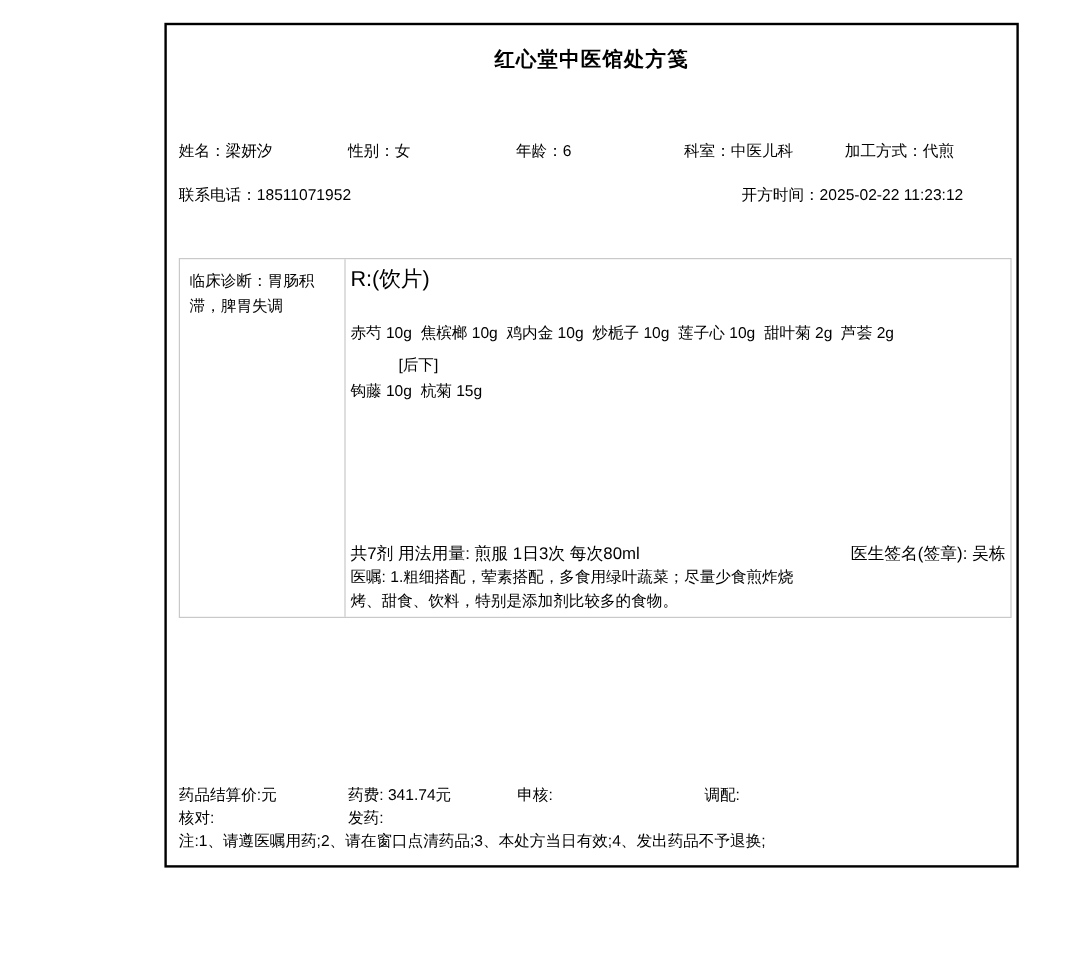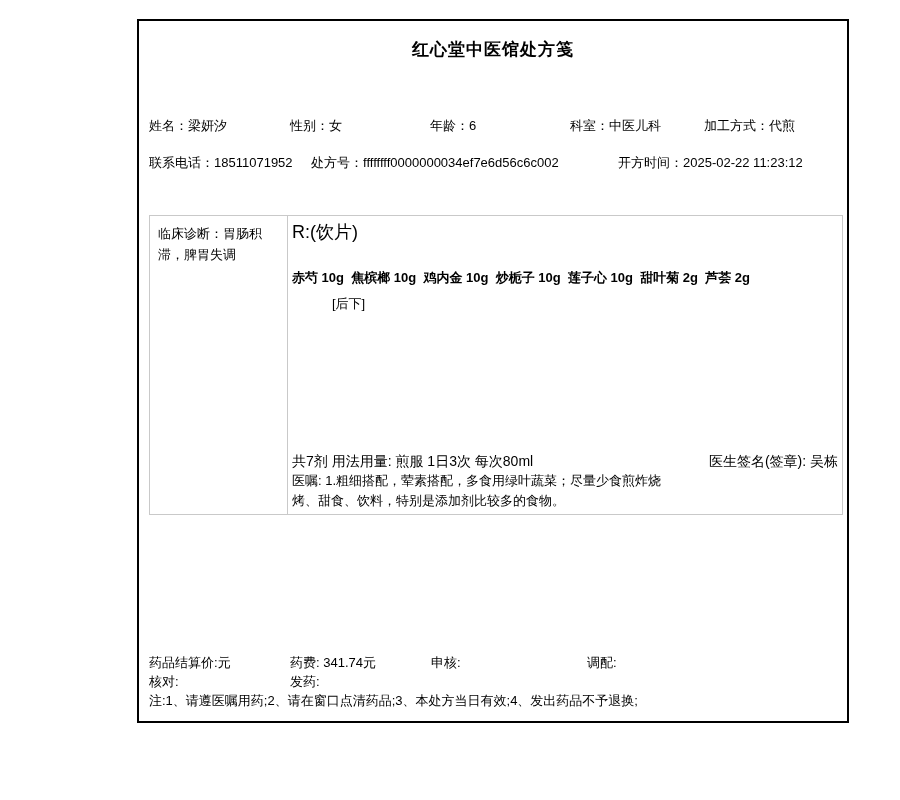--- a/index.html
+++ b/index.html
@@ -63,21 +63,21 @@
   .diag-text { width: 112px; }
   .rx-col {
     flex: 1;
     position: relative;
     padding: 7px 5px 0 4px;
     box-sizing: border-box;
   }
   .rx-header { font-size: 18px; line-height: 18px; }
   .rx-line { font-size: 13px; line-height: 18px; white-space: pre-wrap; }
   .rx-line.l0 { margin-top: 35px; }
-  .rx-line.l1 { margin-top: 28px; font-weight: bold; }
+  .rx-line.l1 { margin-top: 28px; }
   .rx-line.l2 { margin-top: 8px; margin-left: 40px; }
   .rx-line.l3 { margin-top: 4px; }
   .rx-bottom {
     position: absolute;
     left: 4px;
     right: 4px;
     bottom: 3px;
   }
   .usage-row {
     display: flex;
@@ -103,31 +103,31 @@
 
     <div class="title">红心堂中医馆处方笺</div>
 
     <div class="abs r1" style="left:10px"><span>姓名：</span><span>梁妍汐</span></div>
     <div class="abs r1" style="left:151px"><span>性别：</span><span>女</span></div>
     <div class="abs r1" style="left:291px"><span>年龄：</span><span>6</span></div>
     <div class="abs r1" style="left:431px"><span>科室：</span><span>中医儿科</span></div>
     <div class="abs r1" style="left:565px"><span>加工方式：</span><span>代煎</span></div>
 
     <div class="abs r2" style="left:10px"><span>联系电话：</span><span>18511071952</span></div>
-    <div class="abs r2" style="left:172px"><span>处方号：</span><span>ffffffff0000000034ef7e6d56c6c002</span></div>
     <div class="abs r2" style="left:479px"><span>开方时间：</span><span>2025-02-22 11:23:12</span></div>
 
     <div class="main-box">
       <div class="diag-col">
         <div class="diag-text"><span>临床诊断：</span><span>胃肠积滞，脾胃失调</span></div>
       </div>
       <div class="rx-col">
         <div class="rx-header">R:(饮片)</div>
         <div class="rx-line l1">赤芍 10g  焦槟榔 10g  鸡内金 10g  炒栀子 10g  莲子心 10g  甜叶菊 2g  芦荟 2g</div>
         <div class="rx-line l2">[后下]</div>
+        <div class="rx-line l3">钩藤 10g  杭菊 15g</div>
 
         <div class="rx-bottom">
           <div class="usage-row">
             <span>共7剂 用法用量: 煎服 1日3次 每次80ml</span>
             <span><span>医生签名(签章): </span><span>吴栋</span></span>
           </div>
           <div class="advice">医嘱: 1.粗细搭配，荤素搭配，多食用绿叶蔬菜；尽量少食煎炸烧烤、甜食、饮料，特别是添加剂比较多的食物。</div>
         </div>
       </div>
     </div>

